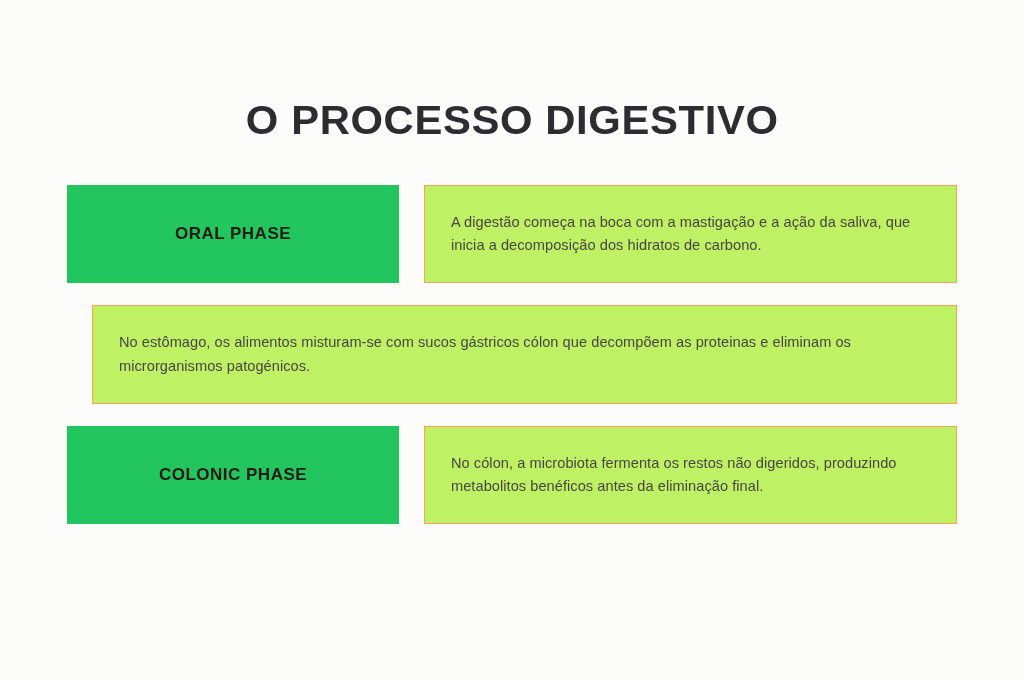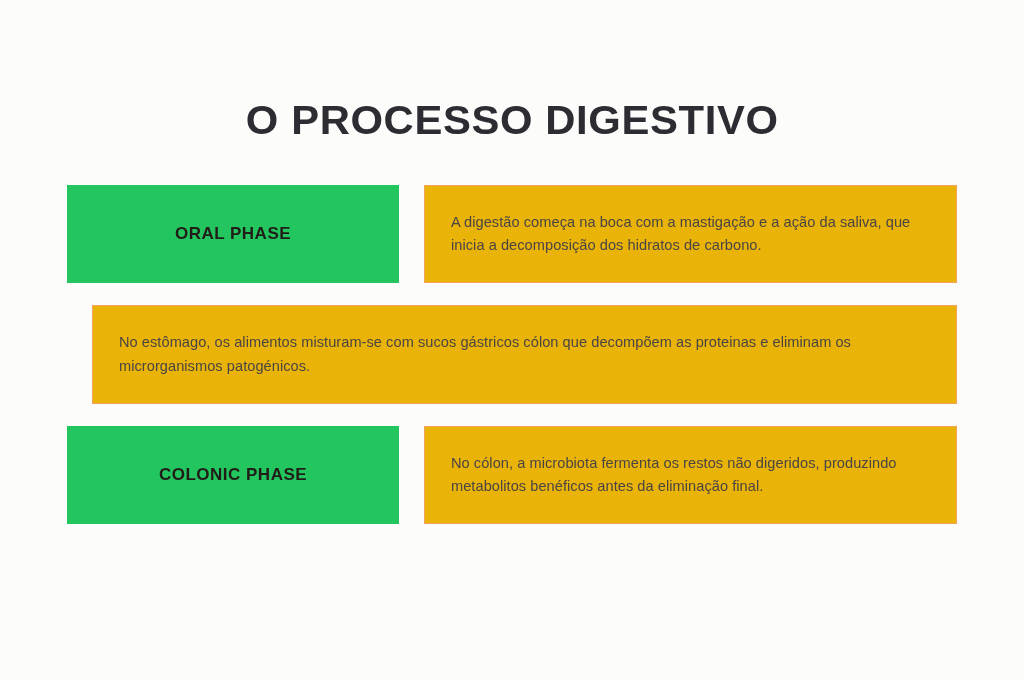--- a/index.html
+++ b/index.html
@@ -84,21 +84,21 @@
 
   
   .row-gap {
     flex: 0 0 25px;
   }
 
   
   .desc-panel {
     flex: 1 1 auto;
     min-height: 92px;
-    background: #eab308;
+    background: #bef264;
     border: 1.6px solid #f3a35c;
     box-sizing: border-box;
     display: flex;
     align-items: center;
     padding: 10px 22px 10px 26px;
   }
   .desc-text {
     font-family: "Liberation Sans", sans-serif;
     font-size: 14.6px;
     font-weight: normal;

